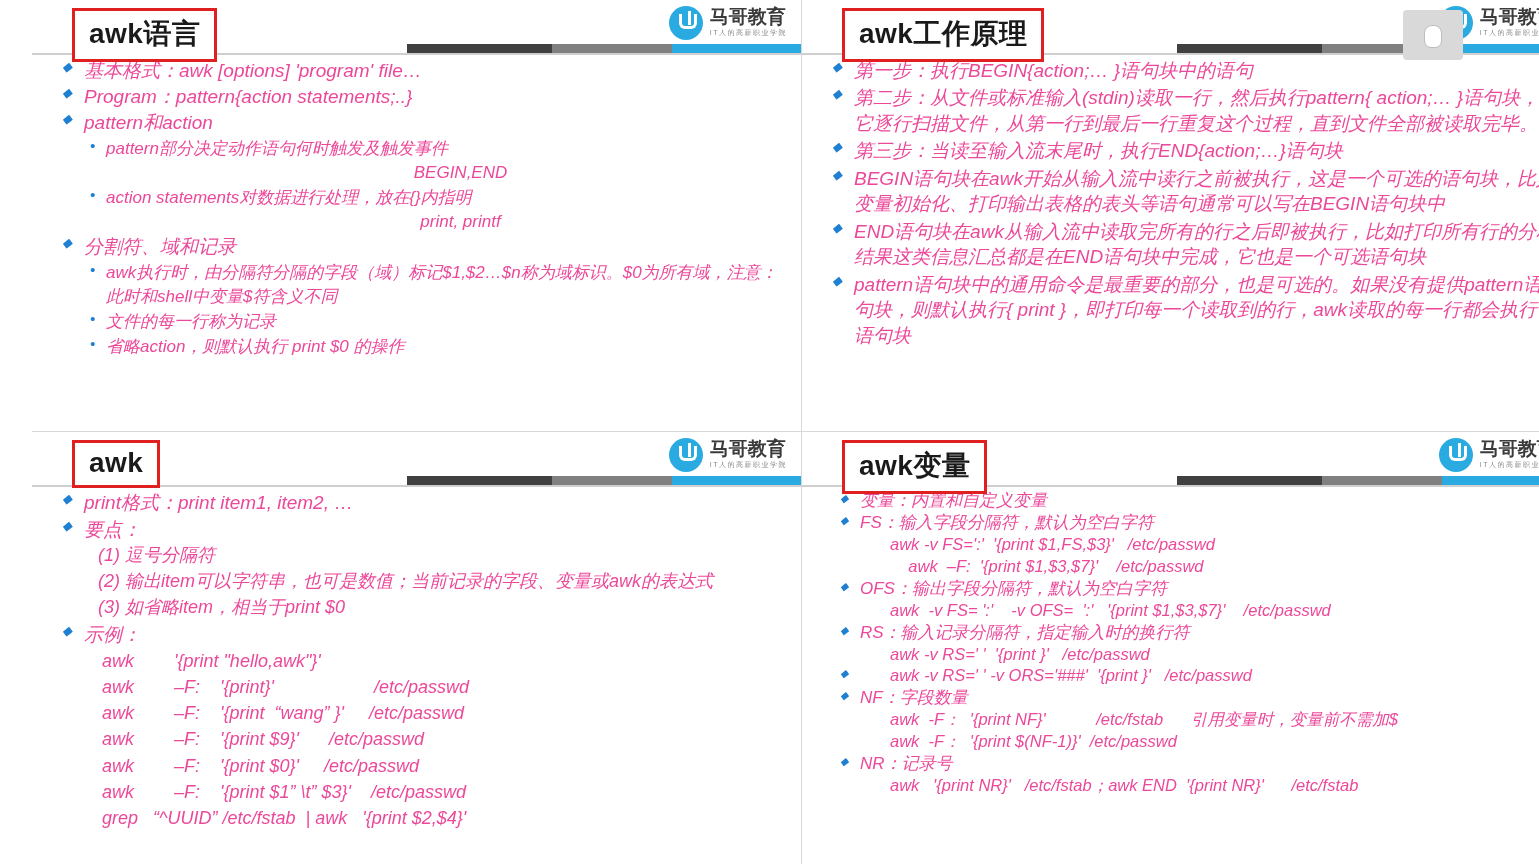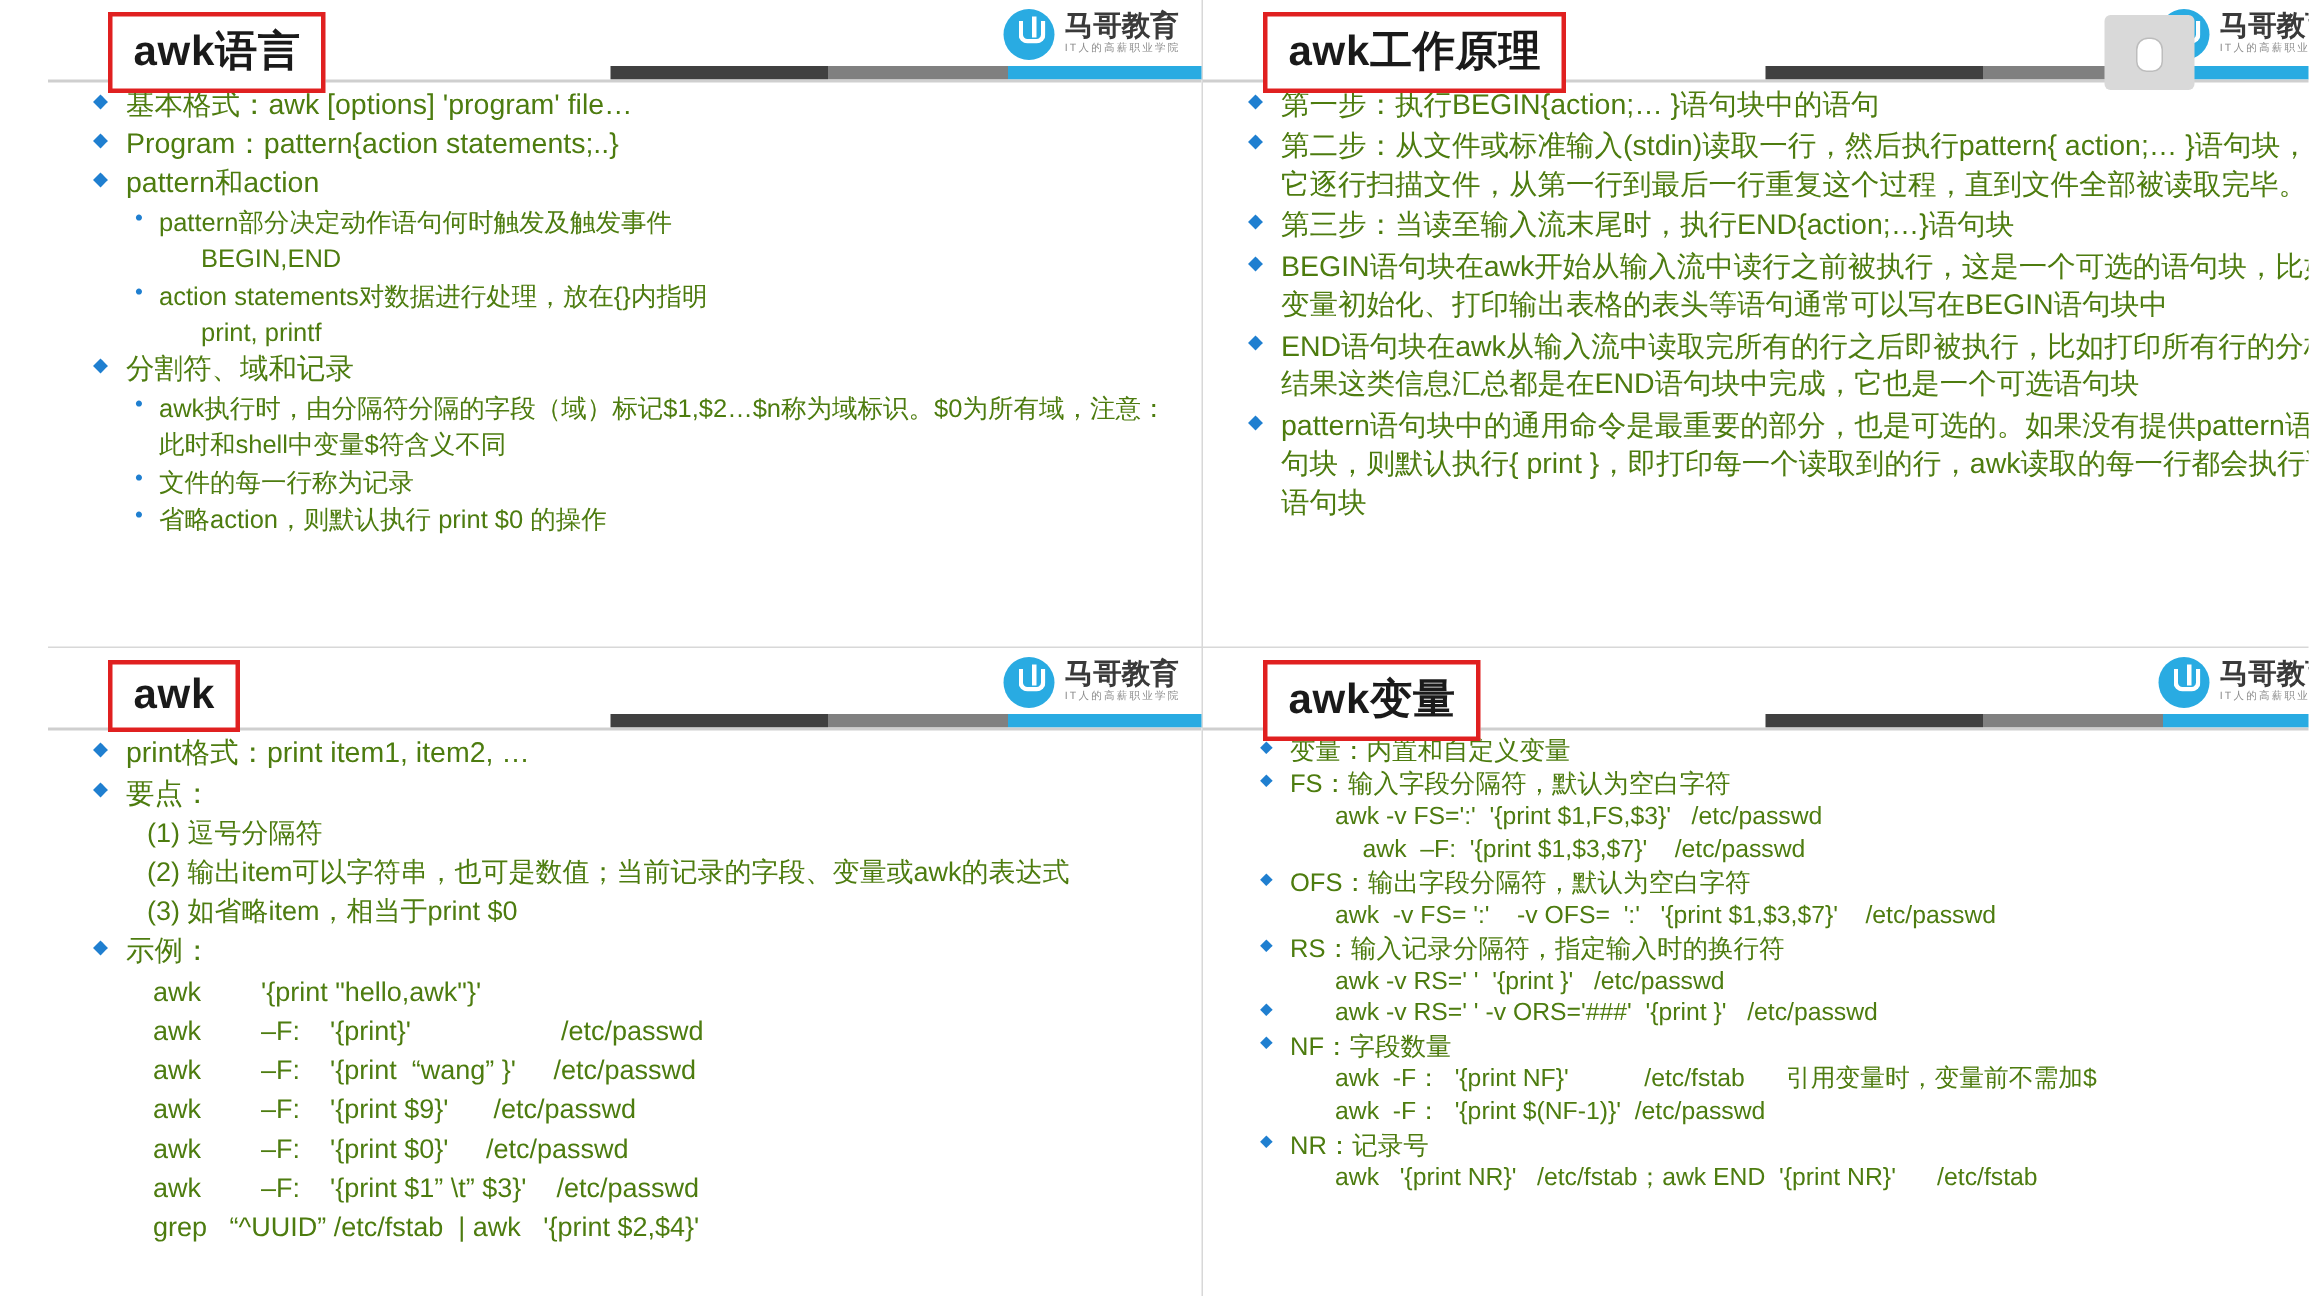--- a/index.html
+++ b/index.html
@@ -161,21 +161,22 @@
   }
 
   
   .content {
     position: absolute;
     left: 0;
     top: 58px;
     width: 100%;
     padding: 0 14px 0 28px;
     box-sizing: border-box;
-    color: #4d7c0f;
+    color: #ec4899;
+    font-style: italic;
   }
   ul.lvl1 {
     list-style: none;
     margin: 0;
     padding: 0;
   }
   ul.lvl1 > li {
     position: relative;
     padding-left: 24px;
     margin-bottom: 1px;
@@ -203,21 +204,21 @@
     margin-top: 2px;
   }
   ul.lvl2 > li::before {
     content: "\2022";
     position: absolute;
     left: 6px;
     top: -1px;
     color: #1f7fd0;
     font-size: 15px;
   }
-  .sub-indent { padding-left: 28px; }
+  .sub-indent { padding-left: 28px; text-align: center; }
 
   
   .s2 ul.lvl1 > li { font-size: 19px; line-height: 1.34; margin-bottom: 2px; }
 
   
   .s3 ul.lvl1 > li { font-size: 19px; margin-bottom: 2px; }
   .s3 .numline { font-size: 18px; line-height: 1.45; padding-left: 14px; }
   .s3 .codeblock { padding-left: 18px; }
   .s3 .codeblock div { font-size: 18px; line-height: 1.46; white-space: pre; }
 

